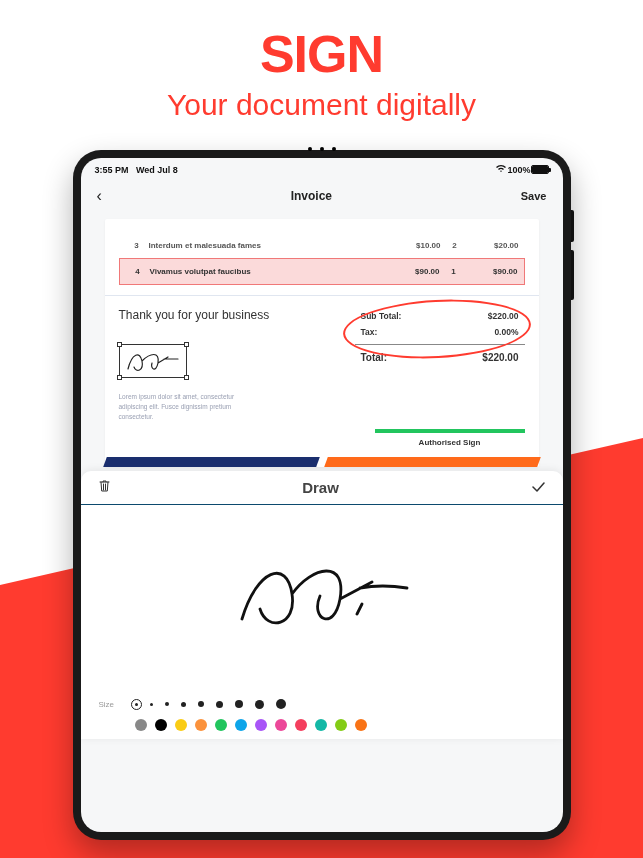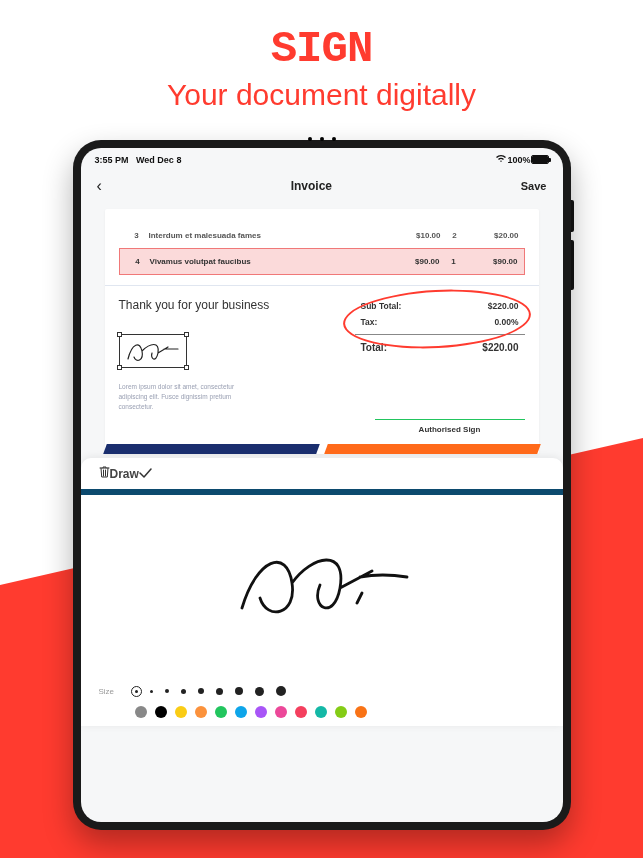--- a/index.html
+++ b/index.html
@@ -20,24 +20,24 @@
   background: #ff3b2f;
   clip-path: polygon(0 35%, 100% 0, 100% 100%, 0 100%);
   z-index: 0;
 }
 .hero {
   text-align: center;
   padding-top: 24px;
 }
 .hero-title {
   font-weight: 900;
-  font-size: 44px;
+  font-size: 52px;
   color: #ff3b2f;
   letter-spacing: -1px;
-  font-family: Liberation Mono, monospace;
+  font-family: Liberation Sans, sans-serif;
 }
 .hero-sub {
   font-weight: 500;
   font-size: 30px;
   color: #ff3b2f;
   margin-top: 4px;
 }
 .tablet {
   position: relative;
   z-index: 1;
@@ -180,21 +180,21 @@
   color: #9aa0b3;
   line-height: 1.5;
   width: 130px;
 }
 .auth-sign {
   display:flex; justify-content:flex-end;
   margin-top: 8px;
 }
 .auth-sign > div {
   width: 150px;
-  border-top: 1px solid #22c55e;
+  border-top: 4px solid #22c55e;
   padding-top: 5px;
   text-align:center;
   font-size: 8px;
   font-weight: 700;
   color:#333;
 }
 .color-bars {
   display:flex; gap:8px;
   margin: 10px -14px -8px;
   height: 10px;
@@ -205,25 +205,25 @@
 .draw-panel {
   background: #fff;
   margin-top: 4px;
   border-radius: 10px 10px 0 0;
   height: 268px;
   box-shadow: 0 -1px 8px rgba(0,0,0,.08);
   display:flex;
   flex-direction:column;
 }
 .draw-head {
-  display:flex; justify-content:flex-start; align-items:center;
+  display:flex; justify-content:space-between; align-items:center;
   padding: 8px 18px;
-  font-size: 12px;
-  color: #333;
-  border-bottom: 6px solid #0c4a6e;
+  font-size: 15px;
+  color: #333;
+  border-bottom: 1px solid #0c4a6e;
 }
 .draw-head .lbl { font-weight:600; color:#444; }
 .trash, .check { font-size: 12px; }
 .canvas {
   flex:1;
   display:flex;
   align-items:center;
   justify-content:center;
 }
 .size-row {
@@ -258,21 +258,21 @@
   <div class="camera">
       <span></span>
       <span></span>
       <span></span>
     </div>
   <div class="screen">
 
     <div class="statusbar">
       <div>
         <span>3:55 PM</span>&nbsp;&nbsp;
-        <span>Wed Dec 8</span>
+        <span>Wed Jul 8</span>
       </div>
       <div class="right">
         <span>
           <svg width="12" height="9" viewBox="0 0 12 9">
               <path d="M6 8 L7 7 A1.4 1.4 0 0 0 5 7 Z M3 5 A4.2 4.2 0 0 1 9 5 L8 6 A2.8 2.8 0 0 0 4 6 Z M1 3 A7 7 0 0 1 11 3 L10 4 A5.6 5.6 0 0 0 2 4 Z" fill="#111"></path>
             </svg>
         </span>
         <span>100%</span>
         <span class="batt">
             <i></i>

